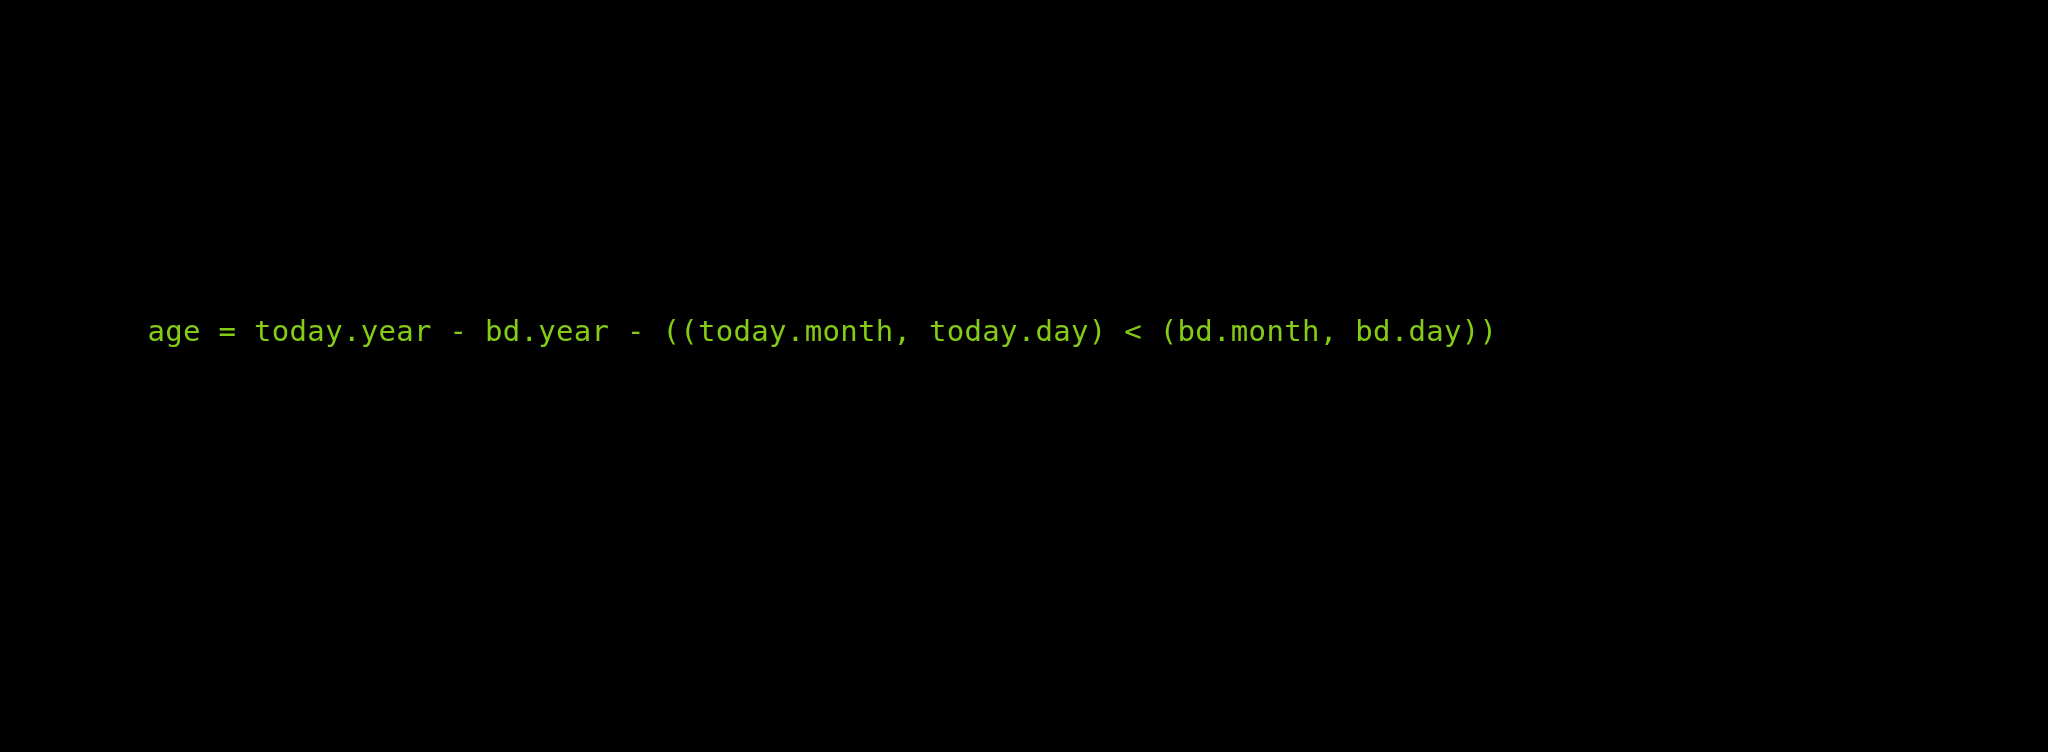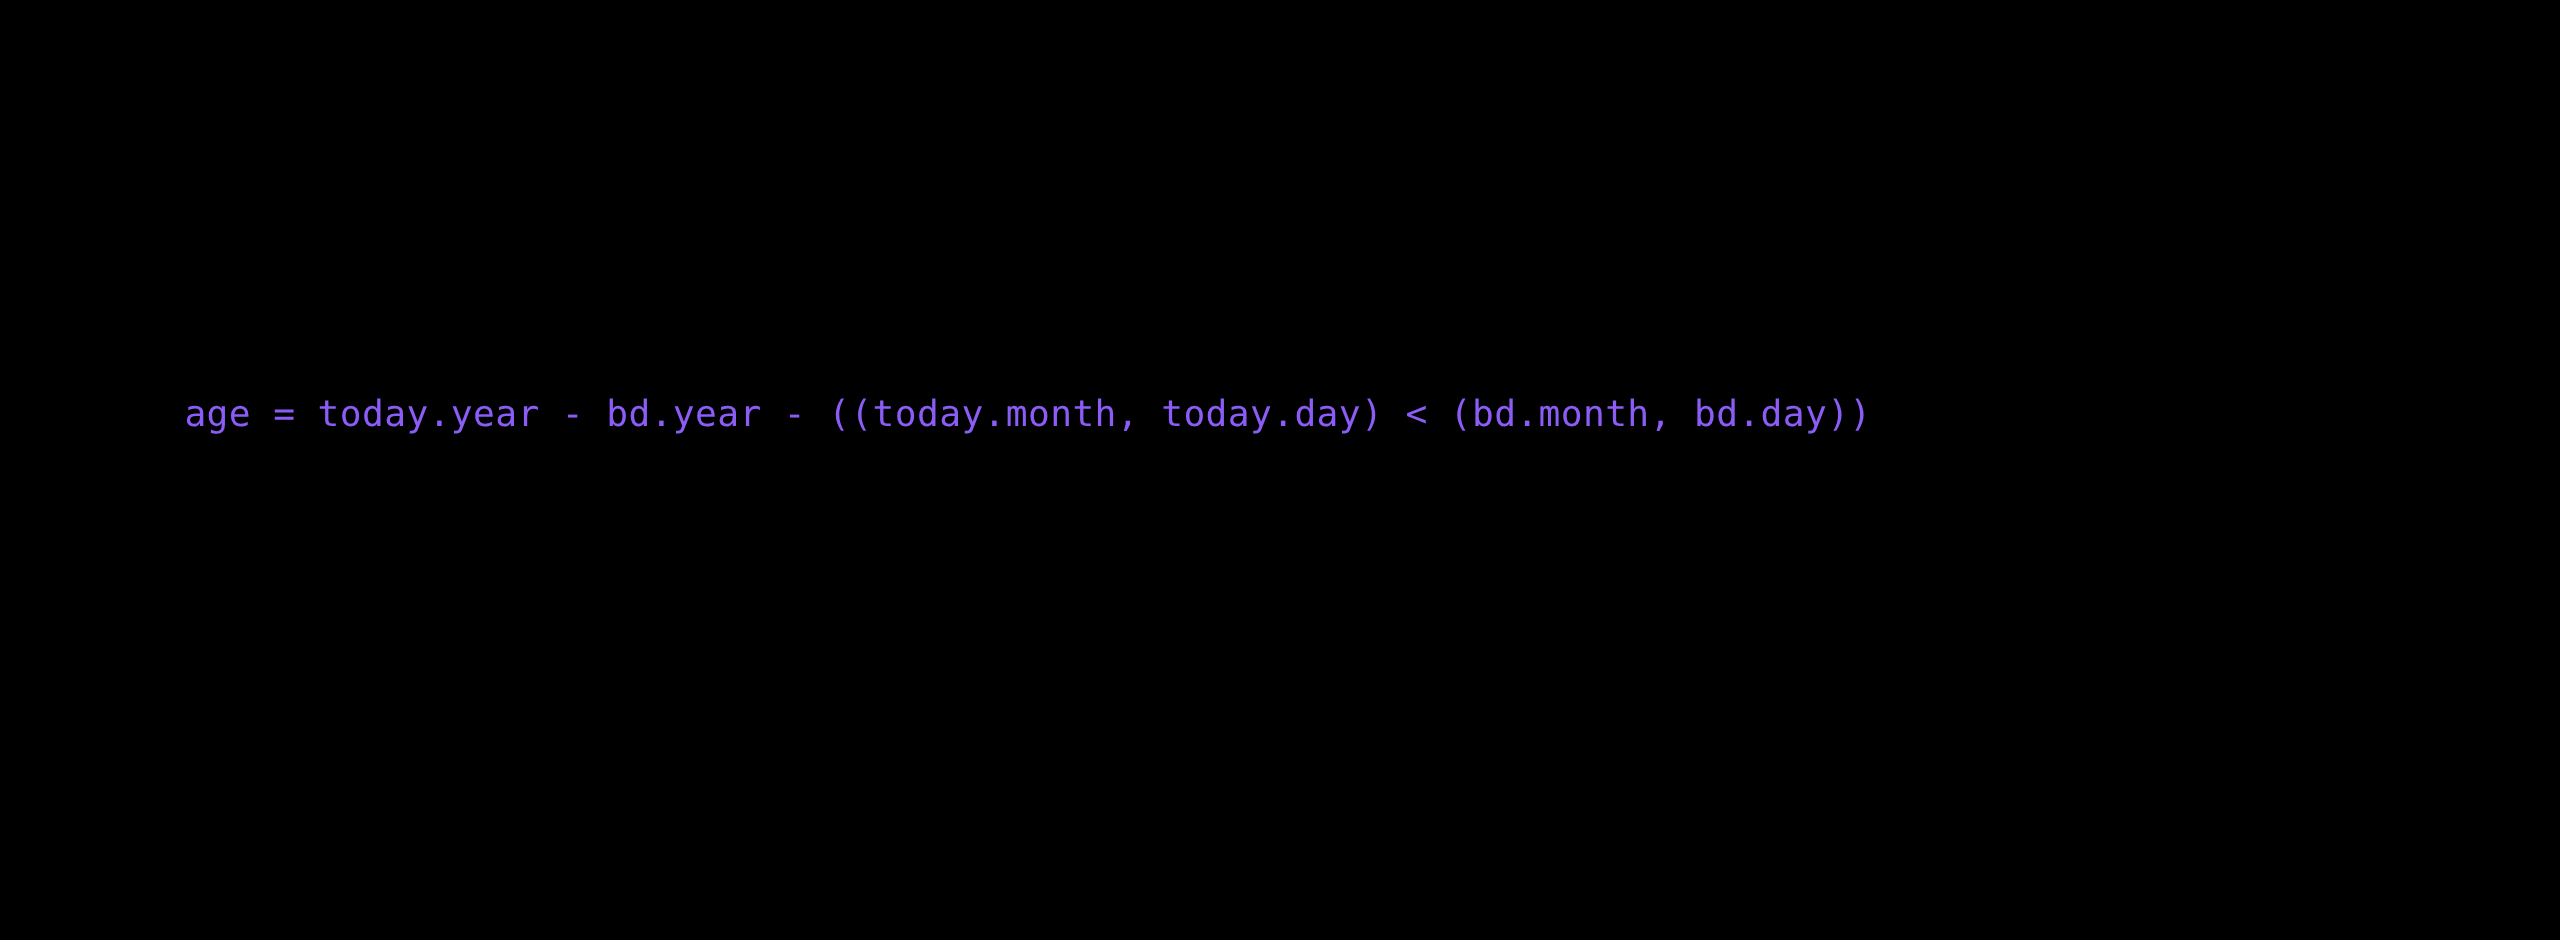--- a/index.html
+++ b/index.html
@@ -10,21 +10,21 @@
     background: #000000;
     overflow: hidden;
   }
   .code-container {
     position: absolute;
     left: 112px;
     top: 270px;
     font-family: "Menlo", "Consolas", "DejaVu Sans Mono", monospace;
     font-size: 29px;
     letter-spacing: 0.3px;
-    color: #8b5cf6;
+    color: #84cc16;
     white-space: pre;
     line-height: 1.4;
   }
 </style>
 </head>
 <body>
 
 <div class="code-container">
   <span>age = today.year - bd.year - ((today.month, today.day) &lt; (bd.month, bd.day))</span>
 </div>

